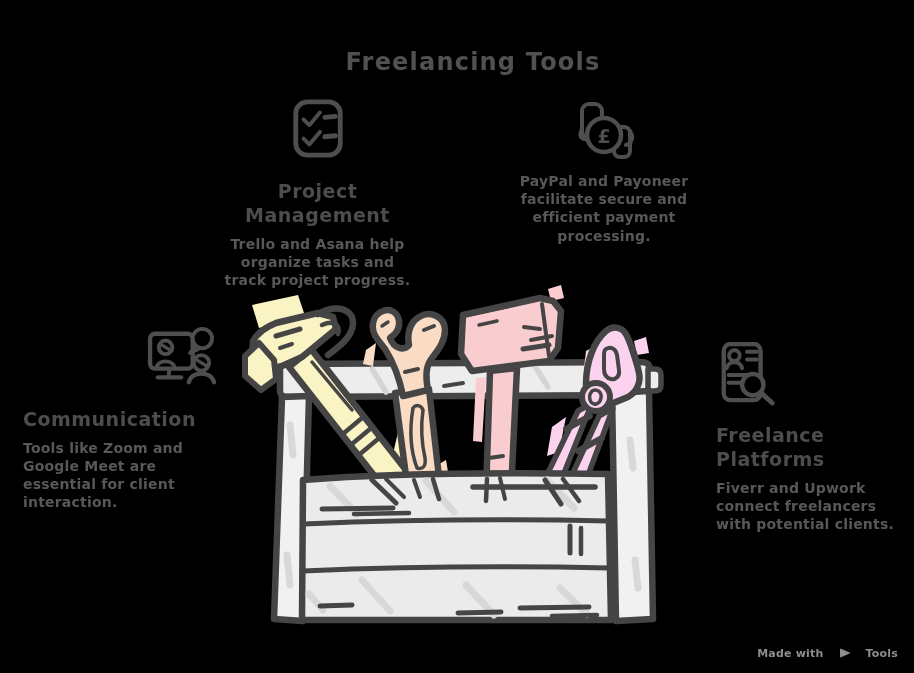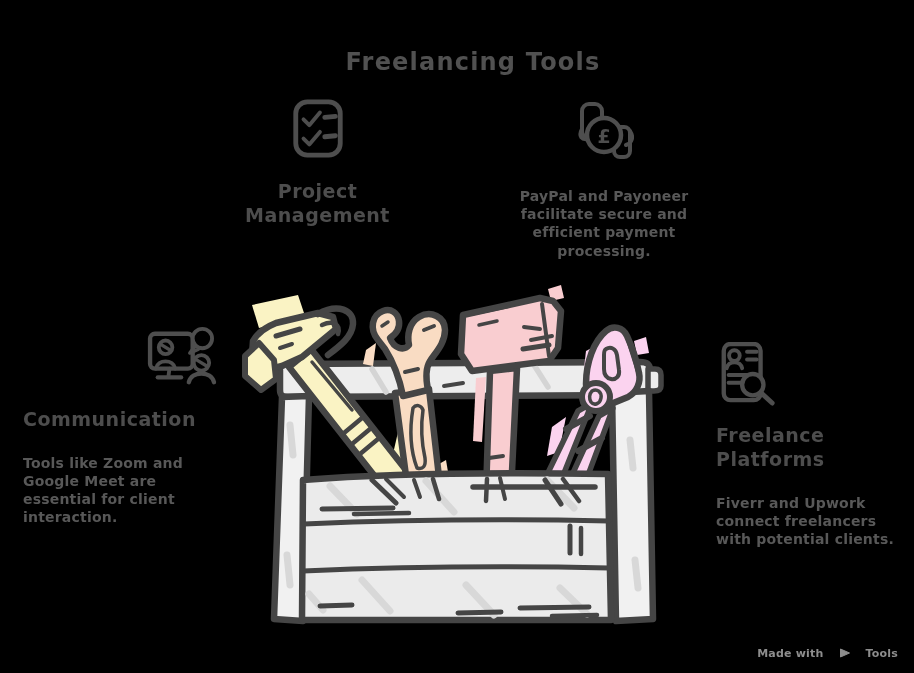--- a/index.html
+++ b/index.html
@@ -8,21 +8,21 @@
   .title{position:absolute;left:0;top:48px;width:914px;text-align:center;
          font-size:24px;font-weight:bold;letter-spacing:1.2px;color:#515151;margin-left:16px;}
   .section{position:absolute;}
   .icon-row{height:64px;display:flex;align-items:flex-start;}
   .icon-row.center{justify-content:center;}
   .icon-row.right{justify-content:flex-end;margin-right:-16px;}
   .icon-row.left{justify-content:flex-start;}
   .heading{font-size:19px;font-weight:bold;line-height:1.25;letter-spacing:.5px;
            color:#4d4d4d;white-space:pre-line;margin-top:18px;}
   .desc{font-size:14px;font-weight:600;line-height:1.3;letter-spacing:.2px;
-        color:#585858;white-space:pre-line;margin-top:22px;}
+        color:#585858;white-space:pre-line;margin-top:7px;}
   #sec-pm{left:220px;top:98px;width:195px;text-align:center;}
   #sec-pay{left:506px;top:101px;width:196px;text-align:center;}
   #sec-comm{left:23px;top:326px;width:180px;}
   #sec-fp{left:716px;top:342px;width:200px;text-align:left;}
   .toolbox-wrap{position:absolute;left:225px;top:282px;width:460px;height:365px;}
   .footer{position:absolute;right:16px;bottom:13px;display:flex;align-items:flex-start;
           gap:15px;font-size:11px;font-weight:600;color:#8d8d8d;letter-spacing:.2px;}
   
   .ink{stroke:#454545;stroke-linejoin:round;stroke-linecap:round;fill:none;}
   .sw65{stroke-width:6.5}.sw6{stroke-width:6}.sw55{stroke-width:5.5}.sw5{stroke-width:5}
@@ -50,20 +50,23 @@
       <svg width="58" height="62" viewBox="0 0 60 62" class="icon-svg">
         <rect x="7" y="3" width="46" height="55" rx="12" stroke-width="5"></rect>
         <path d="M15,21 L21,27 L32,14"></path>
         <path d="M37,19 L48,18" stroke-width="5"></path>
         <path d="M15,41 L21,47 L32,34"></path>
         <path d="M37,39 L48,38" stroke-width="5"></path>
       </svg>
     </div>
     <div class="heading">Project
 Management</div>
+    <div class="desc">Trello and Asana help
+organize tasks and
+track project progress.</div>
   </div>
 
   <div class="section" id="sec-pay">
     <div class="icon-row center">
       <svg width="60" height="62" viewBox="0 0 60 62" class="icon-svg">
         <rect x="8" y="3" width="20" height="34" rx="7"></rect>
         <path d="M8,28 C4,36 8,39 14,38"></path>
         <rect x="40" y="26" width="16" height="30" rx="6"></rect>
         <path d="M56,30 C60,36 58,42 52,44"></path>
         <circle cx="30" cy="34" r="17" class="icon-fill-bg" stroke="#4e4e4e" stroke-width="4.5"></circle>

